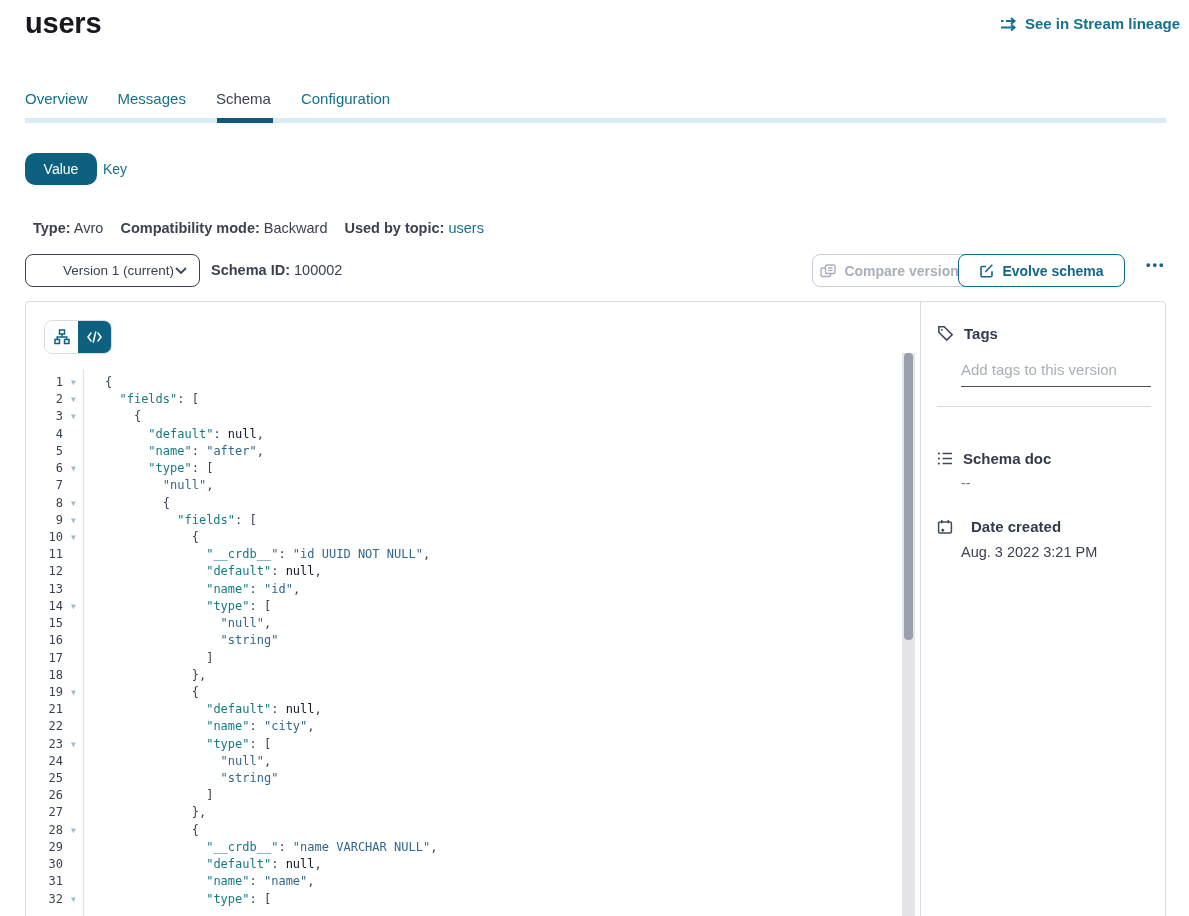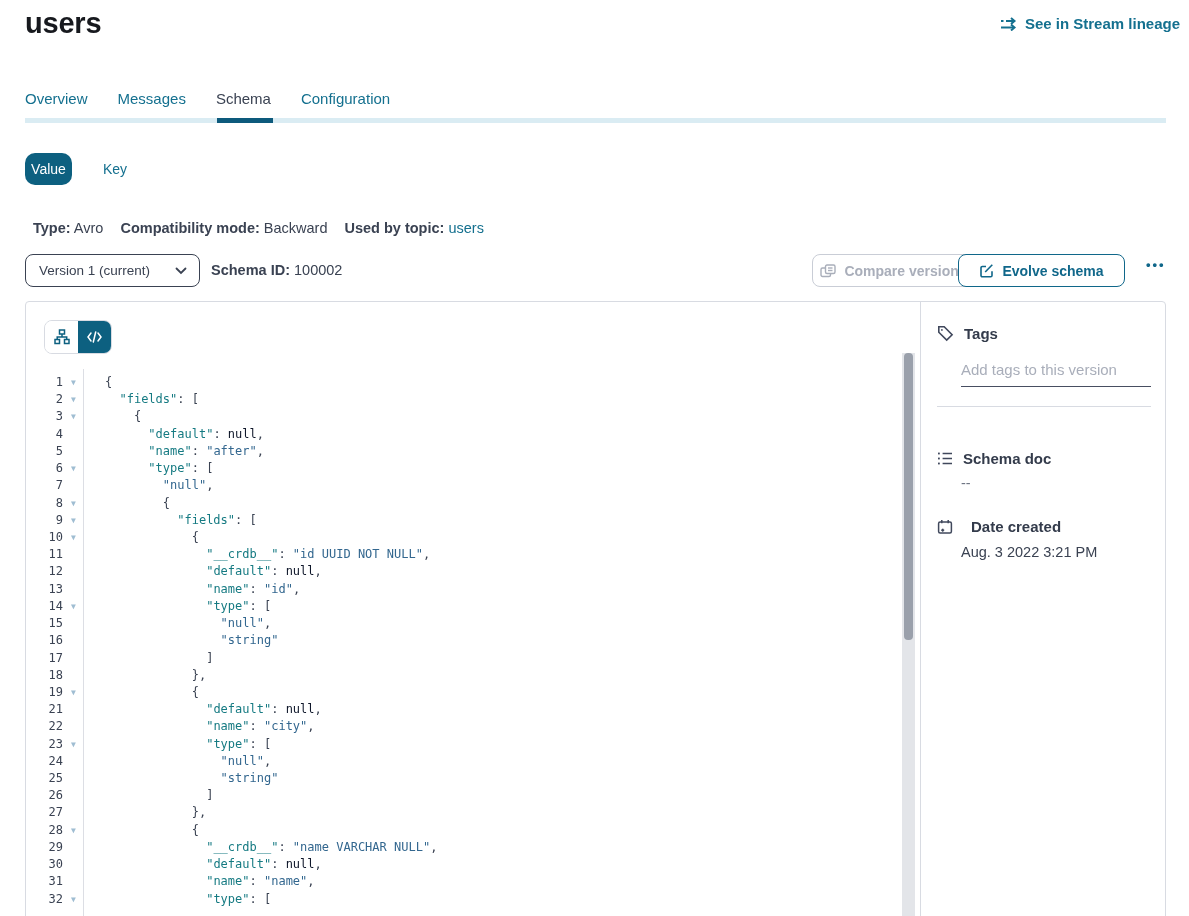--- a/index.html
+++ b/index.html
@@ -11,35 +11,35 @@
 
   .lineage-link { position:absolute; right:9px; top:15px; display:flex; align-items:center;
     gap:7px; color:#14708f; font-size:15px; font-weight:600; cursor:pointer; }
 
   .tabs { position:absolute; left:25px; top:90px; display:flex; gap:30px; font-size:15px; font-weight:500; }
   .tab { color:#14708f; cursor:pointer; }
   .tab.active { color:#3a4252; }
   .tab-strip { position:absolute; left:25px; top:118px; width:1141px; height:5px; background:#daecf3; }
   .tab-strip-active { position:absolute; left:192px; top:0; width:56px; height:5px; background:#0d5a7c; }
 
-  .value-btn { position:absolute; left:25px; top:153px; width:47px; height:32px; background:#0d6080;
+  .value-btn { position:absolute; left:25px; top:153px; width:72px; height:32px; background:#0d6080;
     color:#ffffff; font-size:14px; border-radius:10px; display:flex; align-items:center;
     justify-content:center; cursor:pointer; }
   .key-btn { position:absolute; left:103px; top:153px; height:32px; display:flex; align-items:center;
     color:#14708f; font-size:14px; cursor:pointer; }
 
   .meta-row { position:absolute; left:33px; top:220px; display:flex; gap:17px; font-size:14.5px;
     color:#3a4252; }
   .meta-row b { font-weight:700; }
   .meta-link { color:#14708f; cursor:pointer; }
 
   .version-select { position:absolute; left:25px; top:254px; width:175px; height:33px;
     border:1.5px solid #3a4252; border-radius:8px; display:flex; align-items:center;
     padding:0 12px 0 13px; font-size:13.5px; color:#3a4252; cursor:pointer; background:#fff; }
-  .version-select .vlabel { flex:1; }
+  .version-select .vlabel { flex:1;margin-left:24px; }
   .schema-id { position:absolute; left:211px; top:262px; font-size:14.5px; color:#3a4252; }
   .schema-id b { font-weight:700; }
 
   .btn { position:absolute; top:254px; height:33px; border-radius:8px; display:flex;
     align-items:center; justify-content:center; gap:8px; font-size:14px; font-weight:600;
     background:#fff; cursor:pointer; }
   .compare-btn { left:812px; width:163px; border:1px solid #c9cdd6; color:#a9aeba; cursor:default; }
   .evolve-btn { left:958px; width:167px; border:1px solid #10678a; color:#10678a; }
   .more-btn { position:absolute; left:1146px; top:257px; color:#10678a; font-size:13px;
     letter-spacing:2px; font-weight:700; cursor:pointer; }

